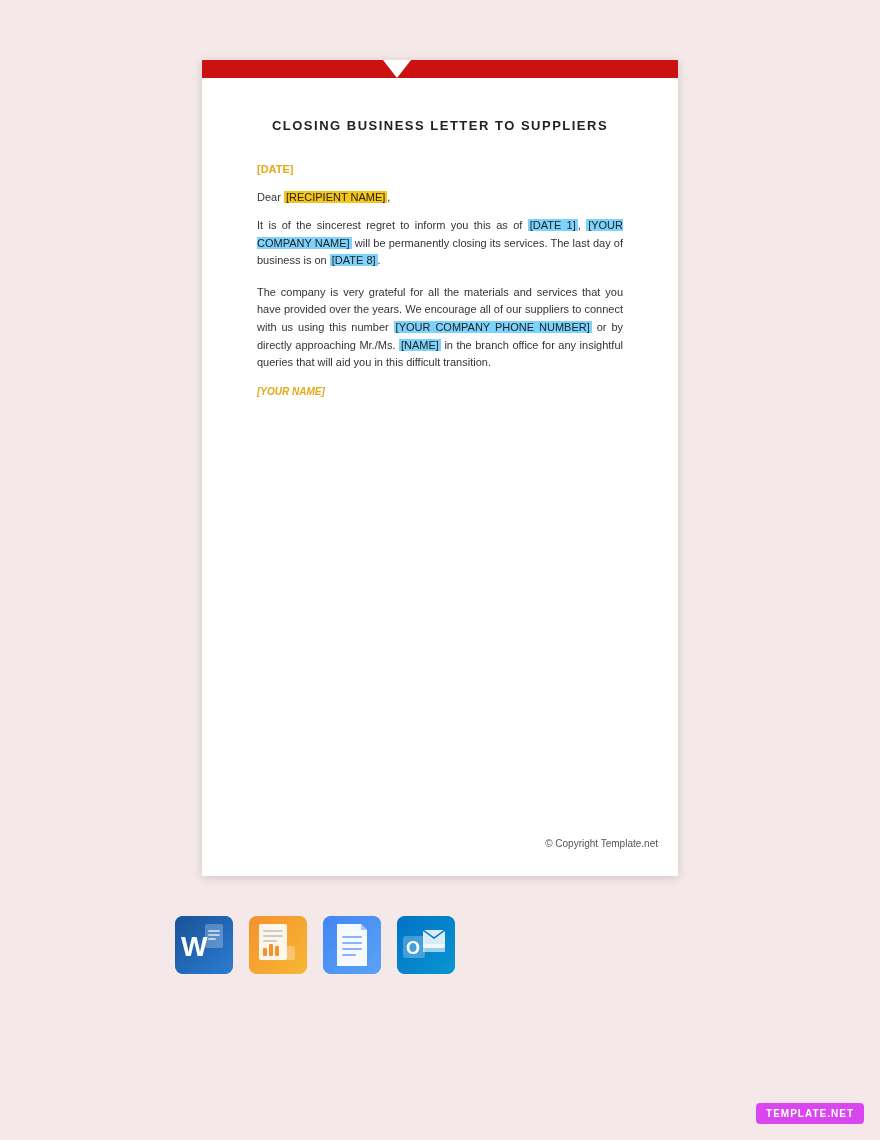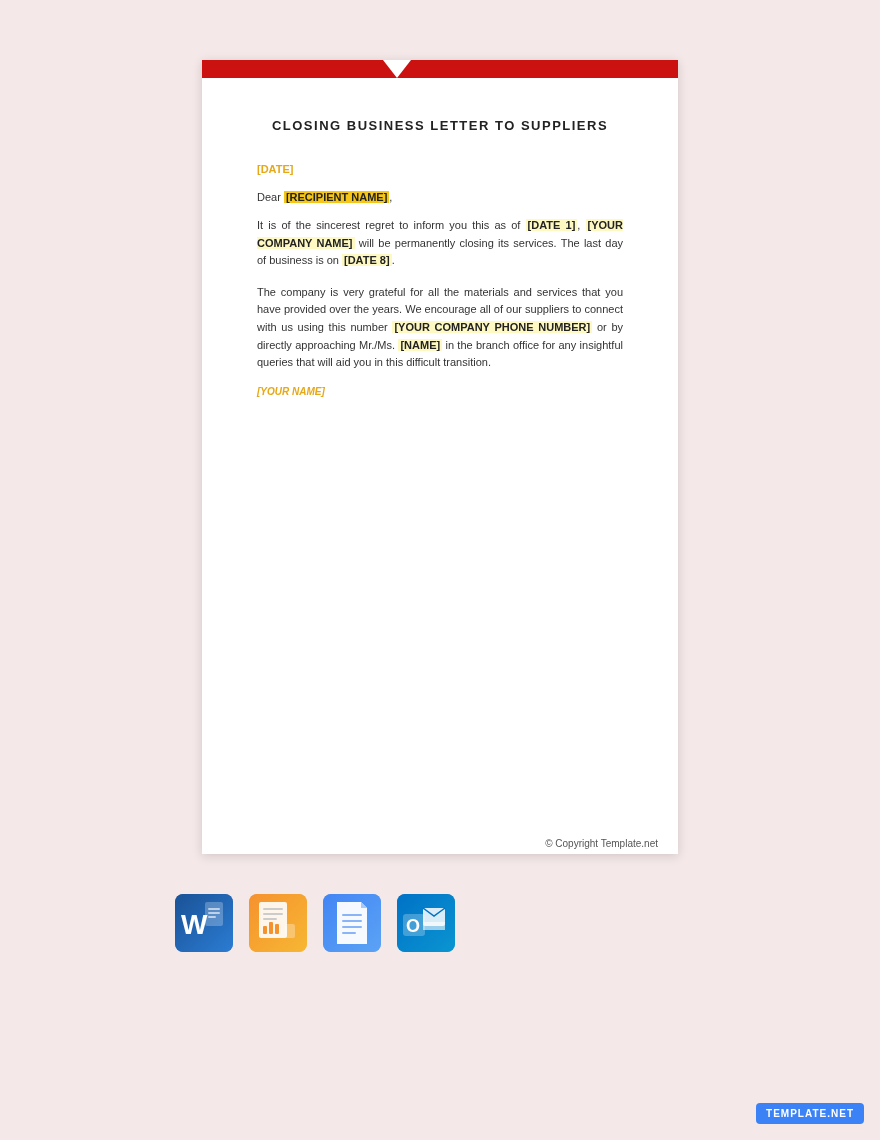--- a/index.html
+++ b/index.html
@@ -67,36 +67,36 @@
 
     .doc-salutation {
       font-size: 11px;
       color: #333;
       margin-bottom: 14px;
     }
 
     .doc-salutation .highlight {
       background-color: #f5c518;
       color: #222;
-      font-weight: bold;
+      font-weight: normal;
       padding: 0 2px;
     }
 
     .doc-paragraph {
       font-size: 11px;
       color: #333;
       margin-bottom: 14px;
       line-height: 1.6;
       text-align: justify;
     }
 
     .doc-paragraph .highlight {
-      background-color: #fef9c3;
+      background-color: #7dd3fc;
       color: #222;
-      font-weight: bold;
+      font-weight: normal;
       padding: 0 2px;
     }
 
     .doc-regards {
       font-size: 11px;
       color: #333;
       margin-bottom: 40px;
     }
 
     .doc-signature {
@@ -108,21 +108,21 @@
 
     .doc-name {
       font-size: 10px;
       color: #e6a817;
       font-weight: bold;
       font-style: italic;
     }
 
     .doc-footer {
       text-align: right;
-      padding: 10px 20px 5px;
+      padding: 10px 20px 27px;
       font-size: 10px;
       color: #555;
       border-top: none;
     }
 
     .app-icons-row {
       display: flex;
       gap: 16px;
       align-items: center;
       margin-top: 10px;
@@ -163,21 +163,21 @@
 
     
     .icon-outlook {
       background: linear-gradient(135deg, #0072c6 0%, #0a95d1 100%);
     }
 
     .template-badge {
       position: fixed;
       bottom: 16px;
       right: 16px;
-      background: #3b82f6;
+      background: #d946ef;
       color: white;
       font-size: 10px;
       font-weight: bold;
       padding: 5px 10px;
       border-radius: 4px;
       letter-spacing: 1px;
     }
   </style>
 </head>
 <body>

